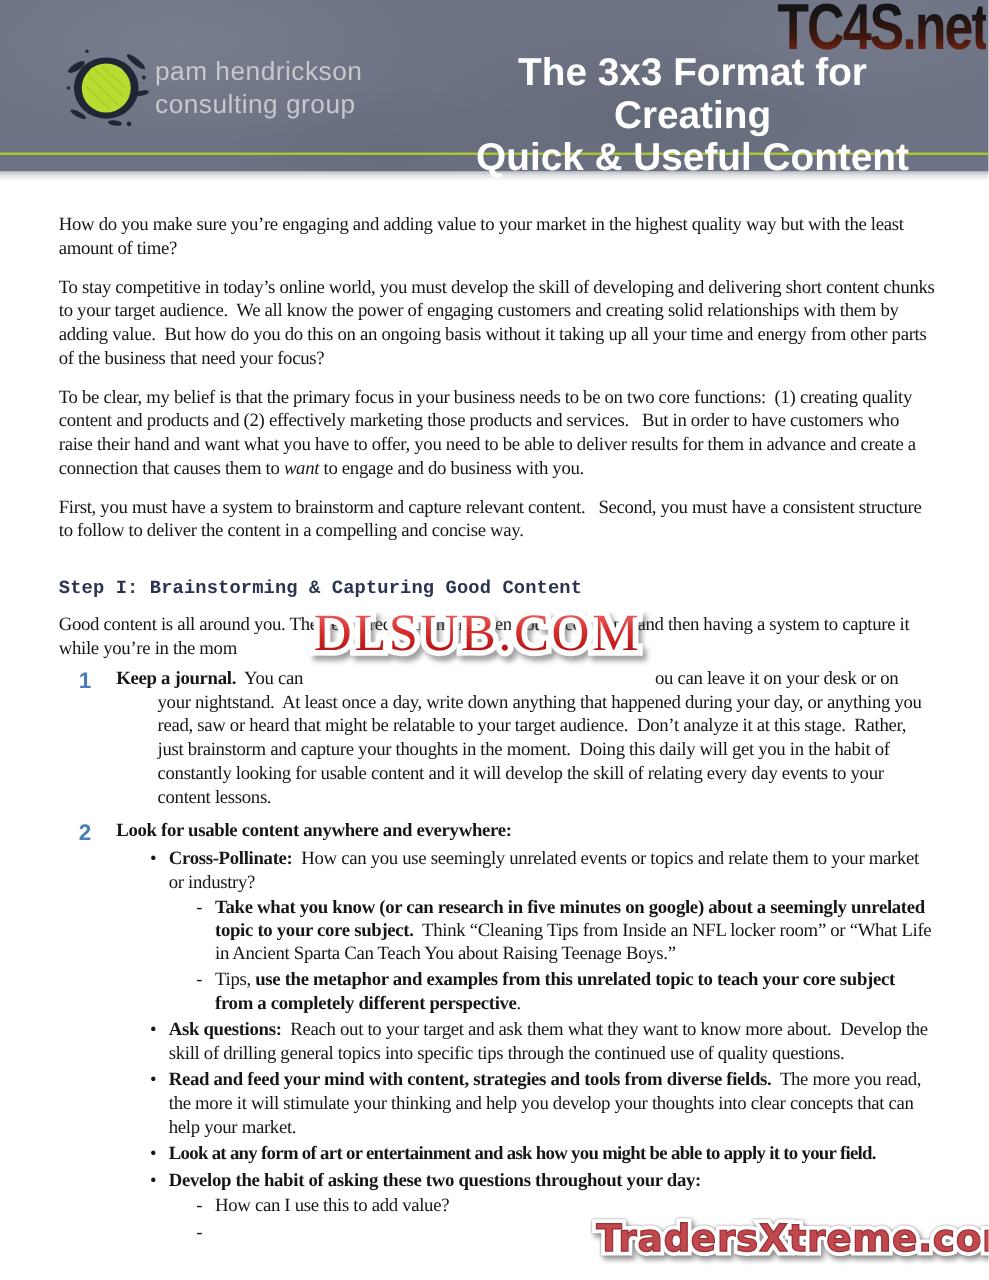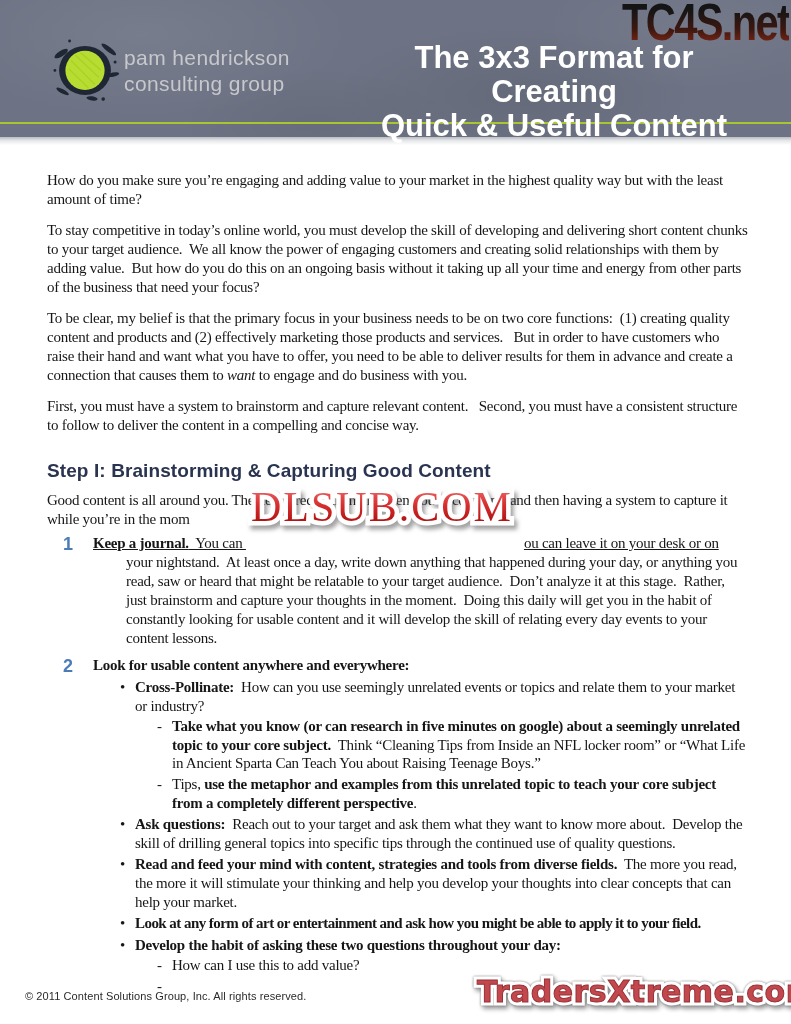--- a/index.html
+++ b/index.html
@@ -43,33 +43,33 @@
     -webkit-background-clip:text; background-clip:text; color:transparent;
   }
   
   .content {
     position:relative; padding:26px 42px 0 47px;
     font-size:15px; letter-spacing:-0.25px; line-height:19px;
   }
   .content p { margin:0 0 12px; white-space:pre-wrap; }
   h2.step {
     margin:24px 0 8px;
-    font-family:Liberation Sans, sans-serif;
-    font-weight:bold; font-size:19px; line-height:24px;
+    font-family:Liberation Mono, monospace;
+    font-weight:bold; font-size:15px; line-height:24px;
     color:#2a3450; letter-spacing:0.1px;
   }
   .intro { margin-bottom:5px !important; }
   .numitem { display:flex; margin:0 0 8px 16px; }
   .num {
     flex:none; width:30px;
     font-family:"Liberation Sans","DejaVu Sans",sans-serif;
     font-weight:bold; font-size:18px; color:#4a7db8; line-height:20px;
   }
   .numbody { flex:1; min-width:0; }
-  .line1 { white-space:pre;text-decoration:underline; }
+  .line1 { white-space:pre; }
   .wm-gap { display:inline-block; width:278px; }
   .flow { white-space:pre-wrap;margin-left:33px; }
   .bul { display:flex; margin-top:3px; line-height:18.6px; }
   .bul > .mk { flex:none; width:15px; margin-left:27px; }
   .dash { display:flex; margin-top:2px; line-height:18.6px; }
   .dash > .mk { flex:none; width:15px; margin-left:64px; }
   .btext, .dtext { flex:1; min-width:0; white-space:pre-wrap; }
   .tight { white-space:nowrap; letter-spacing:-0.55px; }
   b { font-weight:bold; }
   em { font-style:italic;margin-top:20px; }
@@ -226,15 +226,14 @@
     </span>
   </div>
 
   <div class="wm-bot">
     <span class="wm-stack">
       <span class="wm-layer wm-stroke">TradersXtreme.com</span>
       <span class="wm-layer wm-fill">TradersXtreme.com</span>
     </span>
   </div>
 
-  <footer class="footer">© 2011 Content Solutions Group, Inc. All rights reserved.</footer>
 
 </div>
 
 </body></html>

